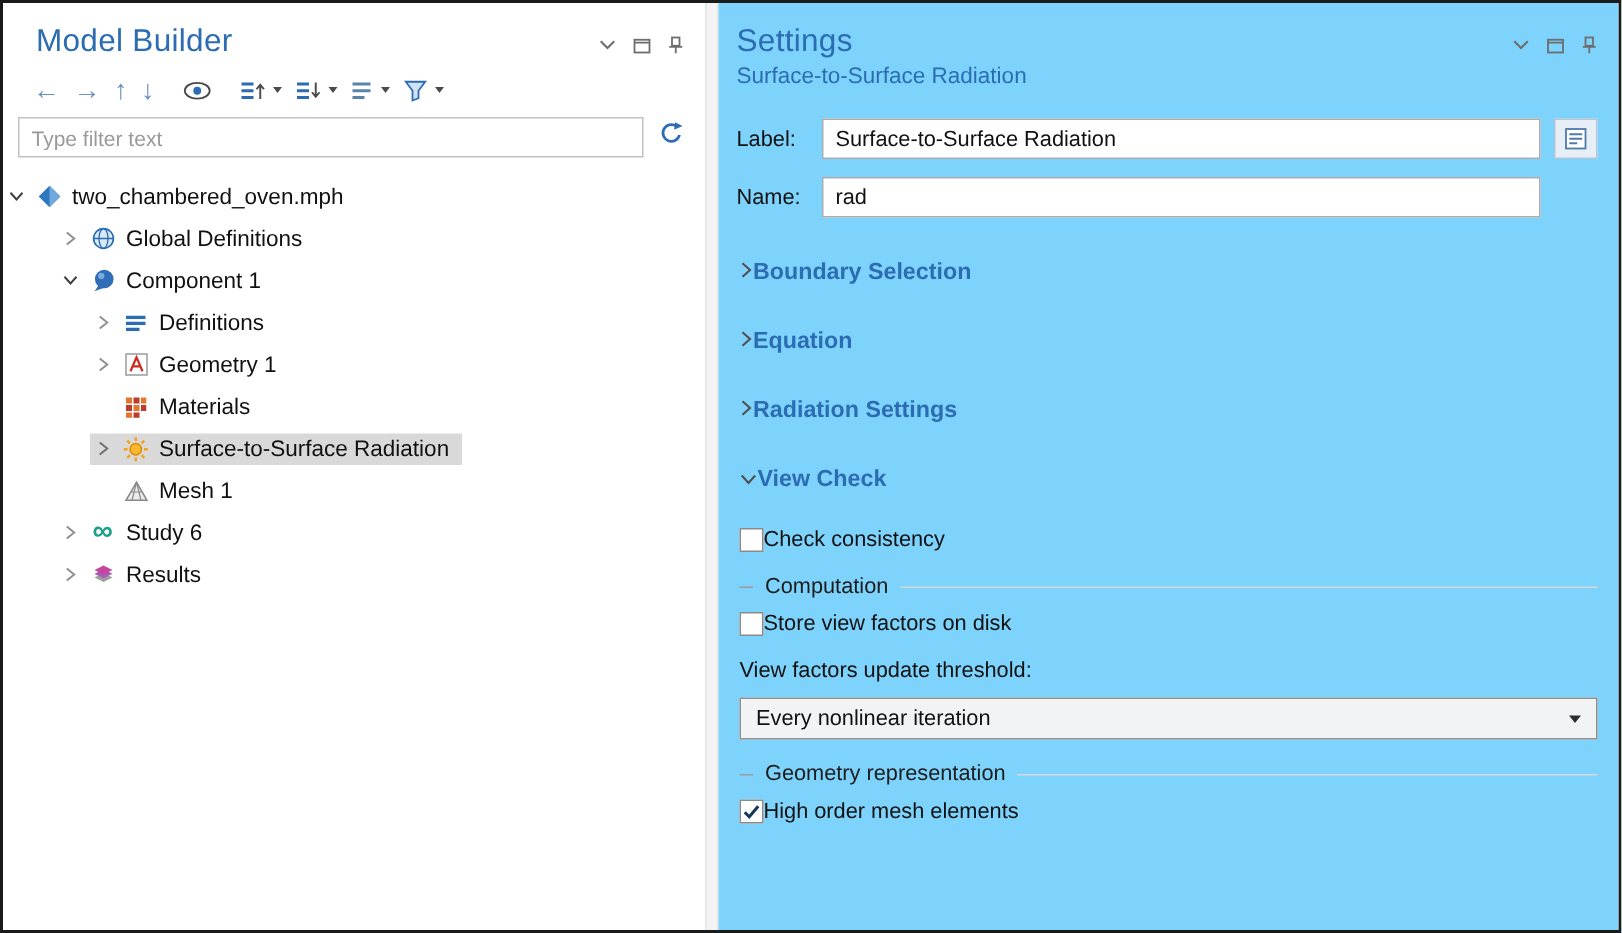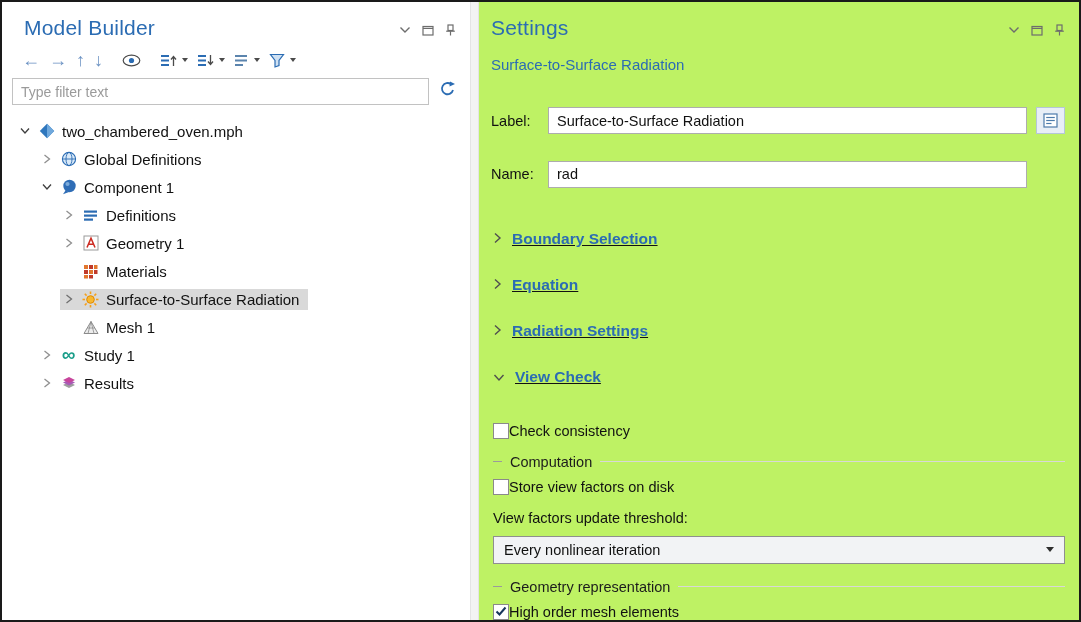--- a/index.html
+++ b/index.html
@@ -26,22 +26,21 @@
     flex:0 0 9px;
     background:#f3f3f3;
     border-left:1px solid #e4e4e4;
     border-right:1px solid #e4e4e4;
   }
   .right-panel{
     flex:1;
     display:flex; flex-direction:column;
     padding:8px 14px 0 12px;
     overflow:hidden;
-    background:#bef264;
-    justify-content:space-between;
+    background:#7dd3fc;
   }
 
   .panel-header{ display:flex; justify-content:space-between; align-items:flex-start; }
   .left-panel .panel-header{ padding:6px 14px 0 22px; }
   .right-panel .panel-header{ padding-top:6px; }
   .panel-title{ font-size:21px; color:var(--accent,#2b6cb3); letter-spacing:0.2px; }
   .win-controls{ display:flex; gap:11px; align-items:center; margin-top:8px; }
   .win-controls .wc{ display:inline-flex; cursor:default; }
 
   
@@ -57,21 +56,21 @@
     flex:1; height:27px; border:1px solid #c2c2c2; padding:0 8px;
     font-size:14px; font-family:"Liberation Sans",sans-serif; color:#333; outline:none;
   }
   .filter-input::placeholder{ color:#9a9a9a; }
 
   
   .tree{ flex:1; overflow:hidden; padding-top:8px; }
   .tree-row{ display:flex; align-items:center; height:28px; font-size:15px; cursor:default; }
   .tree-row .content{ display:inline-flex; align-items:center; gap:7px; padding:2px 9px 2px 2px; border-radius:0; }
   .tree-row.selected .content{ background:var(--sel,#d9d9d9); }
-  .lvl0{ padding-left:14px; } .lvl1{ padding-left:36px; } .lvl2{ padding-left:58px; }
+  .lvl0{ } .lvl1{ padding-left:36px; } .lvl2{ padding-left:58px; }
   .expander{ width:13px; display:inline-flex; justify-content:center; }
   .ticon{ width:17px; display:inline-flex; justify-content:center; }
   .inf{ color:#1b9e8a; font-size:19px; font-weight:bold; line-height:14px; }
 
   
   .subtitle{ font-size:15px; color:var(--accent,#2b6cb3); margin-top:2px; }
 
   .form-row{ display:flex; align-items:center; gap:9px; }
   .form-row.first{ margin-top:20px; }
   .form-row.second{ margin-top:12px; }
@@ -80,21 +79,21 @@
     flex:1; height:27px; border:1px solid #adadad; padding:0 8px;
     font-size:14.5px; font-family:"Liberation Sans",sans-serif; color:#111; outline:none; background:#fff;
   }
   .icon-btn{
     width:29px; height:27px; border:1px solid #b5c6d8; background:#e8eef6;
     display:inline-flex; align-items:center; justify-content:center; cursor:default;
   }
   .btn-spacer{ width:29px; height:27px; visibility:hidden; }
 
   .sections{ margin-top:14px; }
-  .section{ display:flex; align-items:center; gap:10px; height:46px; padding-left:2px; cursor:default;text-decoration:underline; }
+  .section{ display:flex; align-items:center; gap:0; height:46px; padding-left:2px; cursor:default; }
   .section-label{ font-size:15.5px; font-weight:bold; color:var(--accent,#2b6cb3); }
 
   .vf-body{ padding-left:2px; }
   .check-row{ display:flex; align-items:center; gap:0; margin-top:9px; font-size:14.5px; }
   .checkbox{
     width:16px; height:16px; border:1px solid #8a8a8a; background:#fff;
     display:inline-flex; align-items:center; justify-content:center;
   }
   .group{ display:flex; align-items:center; gap:8px; margin-top:15px; font-size:14.5px; color:#1c1c1c; }
   .group::before{ content:""; width:9px; height:1px; background:#9b9b9b; }
@@ -344,21 +343,21 @@
       <div class="tree-row lvl1">
         <span class="content">
           <span class="expander">
               <svg width="8" height="10" viewBox="0 0 8 10">
                 <path d="M1.5 1 L6.5 5 L1.5 9" fill="none" stroke="#8f8f8f" stroke-width="1.3"></path>
               </svg>
             </span>
           <span class="ticon">
               <span class="inf">∞</span>
             </span>
-          <span>Study 1</span>
+          <span>Study 6</span>
         </span>
       </div>
 
       <div class="tree-row lvl1">
         <span class="content">
           <span class="expander">
               <svg width="8" height="10" viewBox="0 0 8 10">
                 <path d="M1.5 1 L6.5 5 L1.5 9" fill="none" stroke="#8f8f8f" stroke-width="1.3"></path>
               </svg>
             </span>

